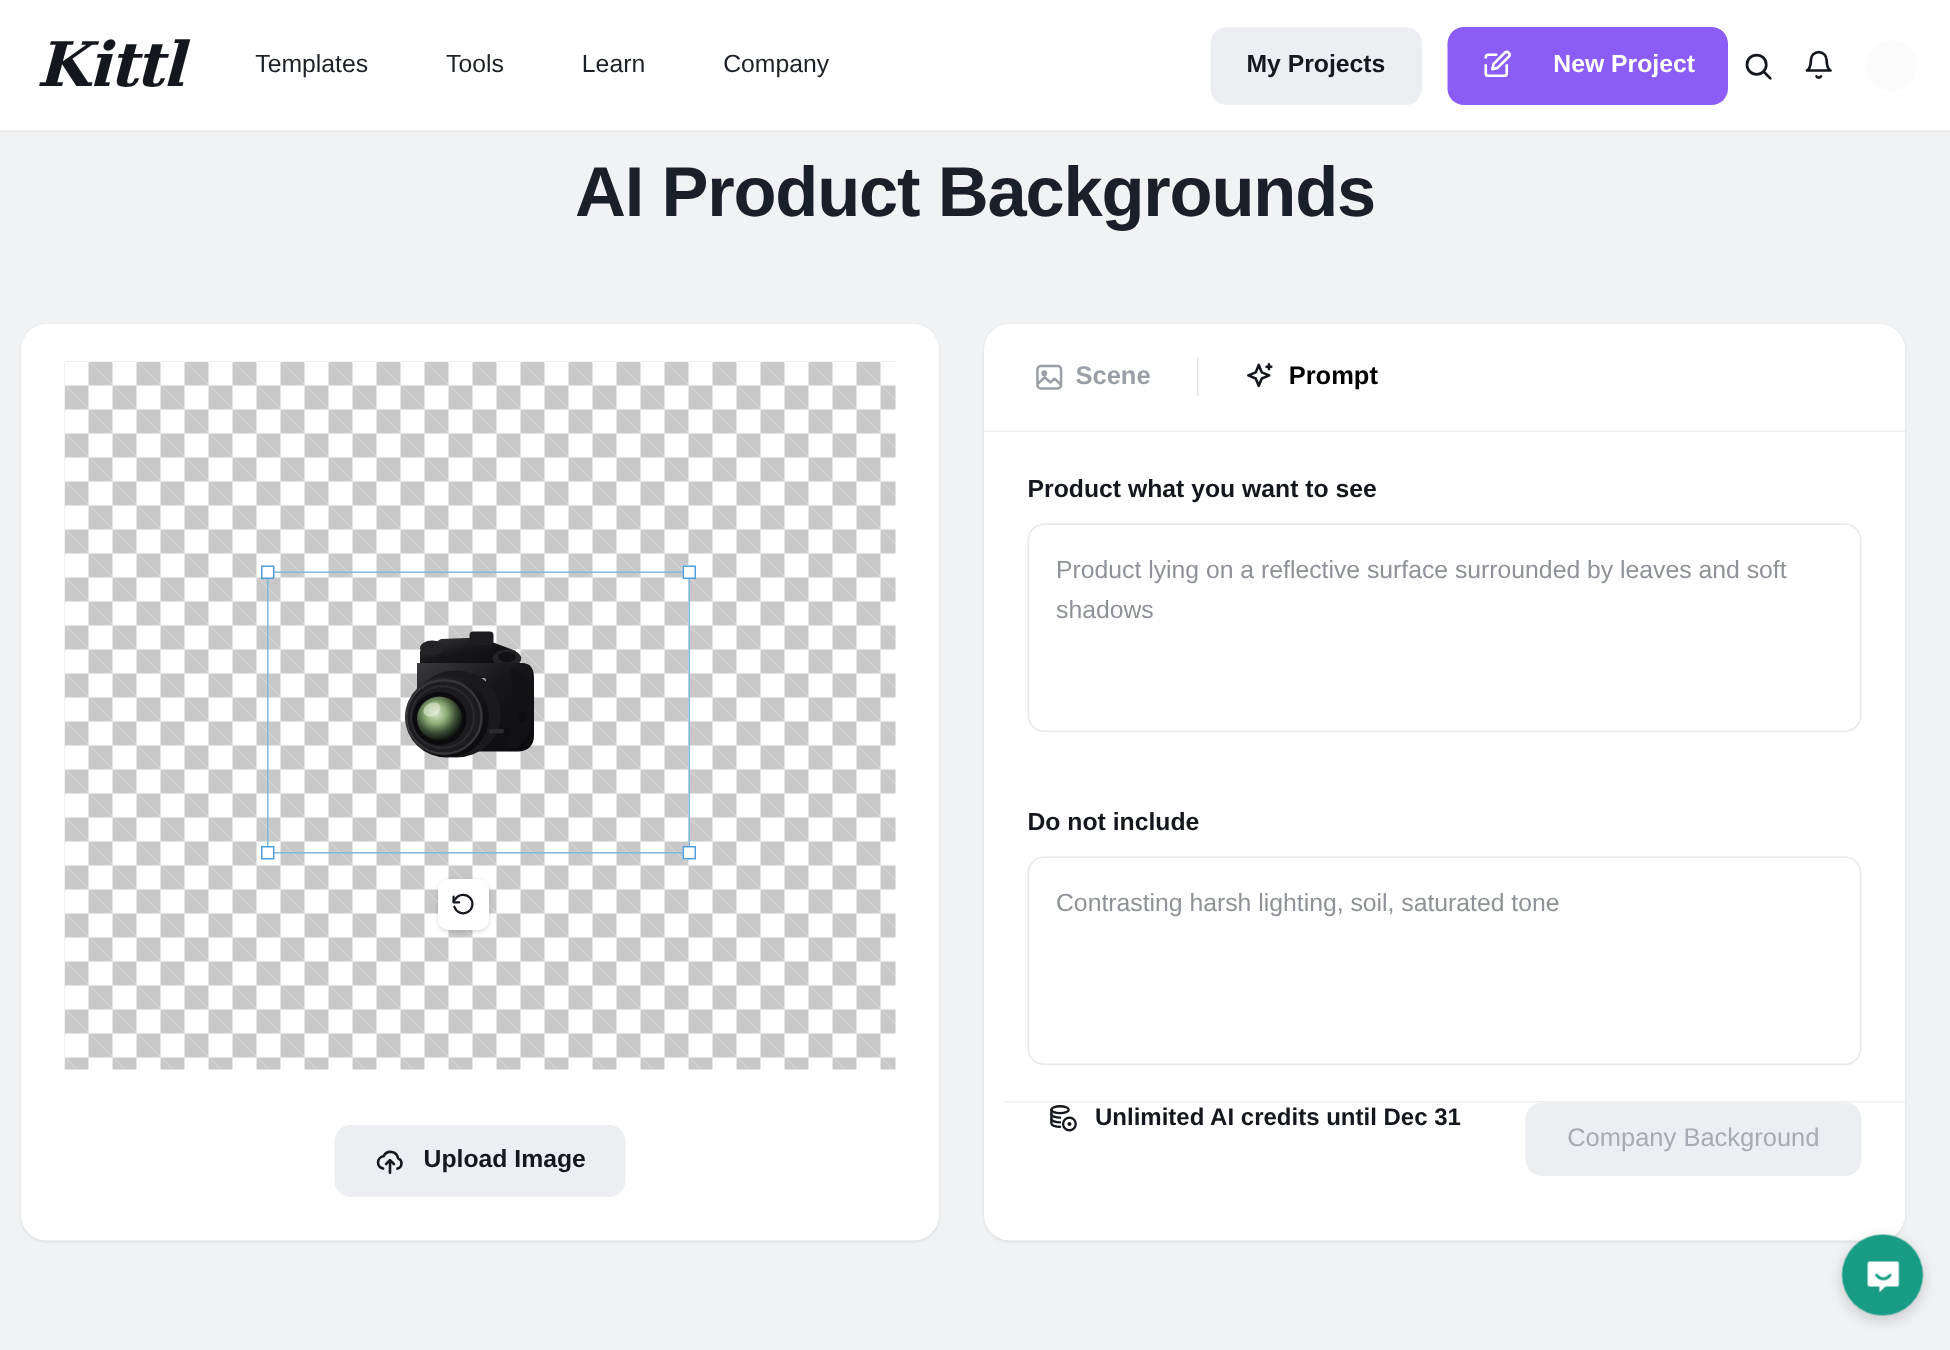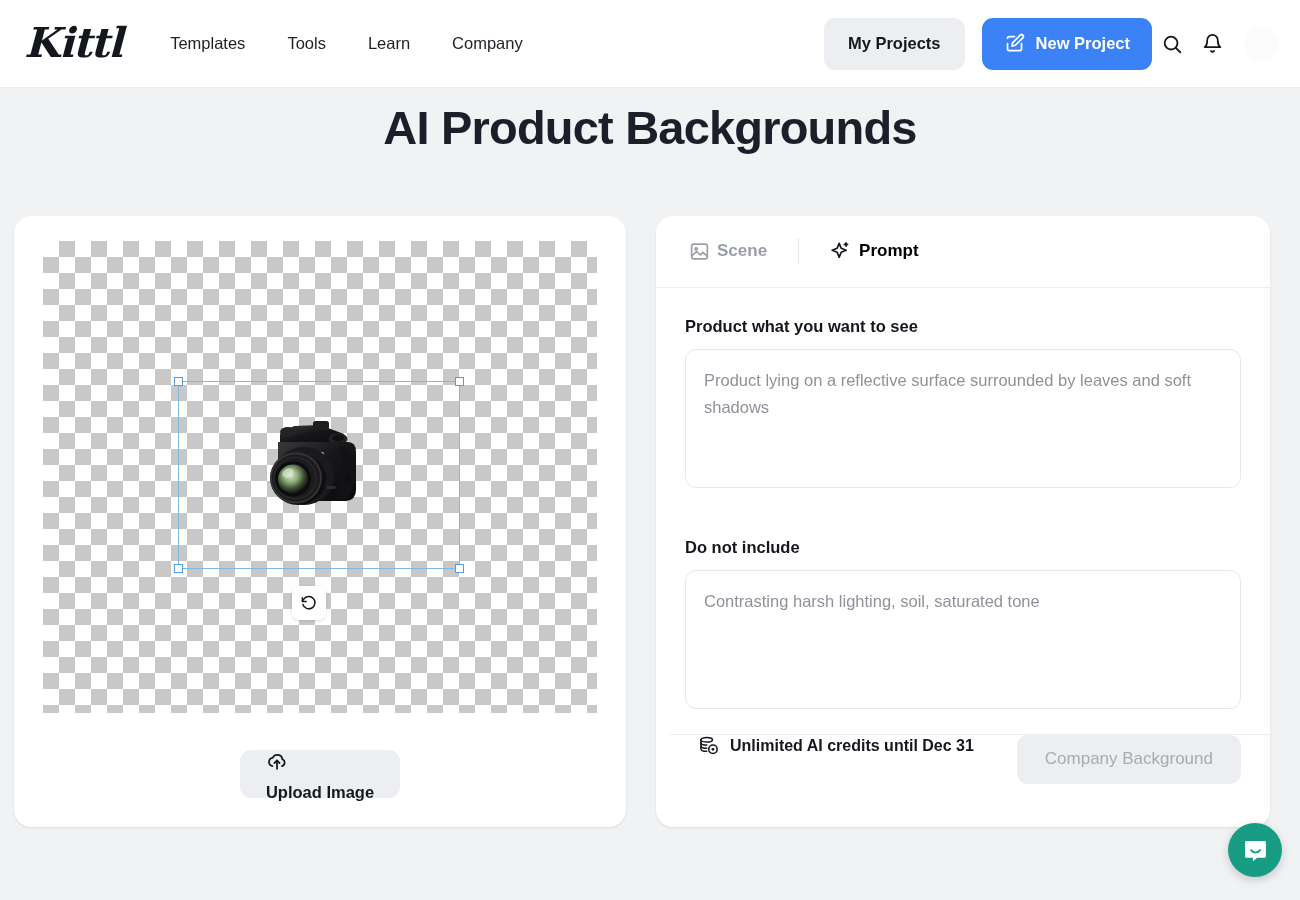--- a/index.html
+++ b/index.html
@@ -37,21 +37,21 @@
     color: #14171d;
     padding-left: 10px;
     padding-right: 28px;
     line-height: 1;
     transform: skewX(-4deg);
   }
 
   .nav {
     display: flex;
     align-items: center;
-    gap: 8px;
+    gap: 18px;
   }
   .nav-link {
     font-size: 16.5px;
     color: #1c2027;
     padding: 10px 17px;
     border-radius: 8px;
     cursor: pointer;
     white-space: nowrap;
   }
 
@@ -70,32 +70,32 @@
     border: none;
     border-radius: 11px;
     padding: 0 24px;
     height: 52px;
     cursor: pointer;
     font-family: inherit;
     white-space: nowrap;
   }
 
   .btn-newproject {
-    background: #3b82f6;
+    background: #8b5cf6;
     color: #ffffff;
     font-size: 16.5px;
     font-weight: 700;
     border: none;
     border-radius: 11px;
     height: 52px;
     padding: 0 22px;
     margin-left: 17px;
     display: flex;
     align-items: center;
-    gap: 11px;
+    gap: 28px;
     cursor: pointer;
     font-family: inherit;
     white-space: nowrap;
   }
 
   .icon-btn {
     width: 40px;
     height: 40px;
     display: flex;
     align-items: center;
@@ -209,28 +209,27 @@
   }
 
   .btn-upload {
     margin-top: 37px;
     background: #eceef1;
     border: none;
     border-radius: 11px;
     height: 48px;
     padding: 0 26px;
     display: flex;
-    align-items: flex-start;
+    align-items: center;
     gap: 11px;
     font-size: 16.5px;
     font-weight: 700;
     color: #15181e;
     font-family: inherit;
     cursor: pointer;
-    flex-direction: column;
   }
 
   
   .right-card {
     width: 614px;
     height: 611px;
     display: flex;
     flex-direction: column;
   }
 

